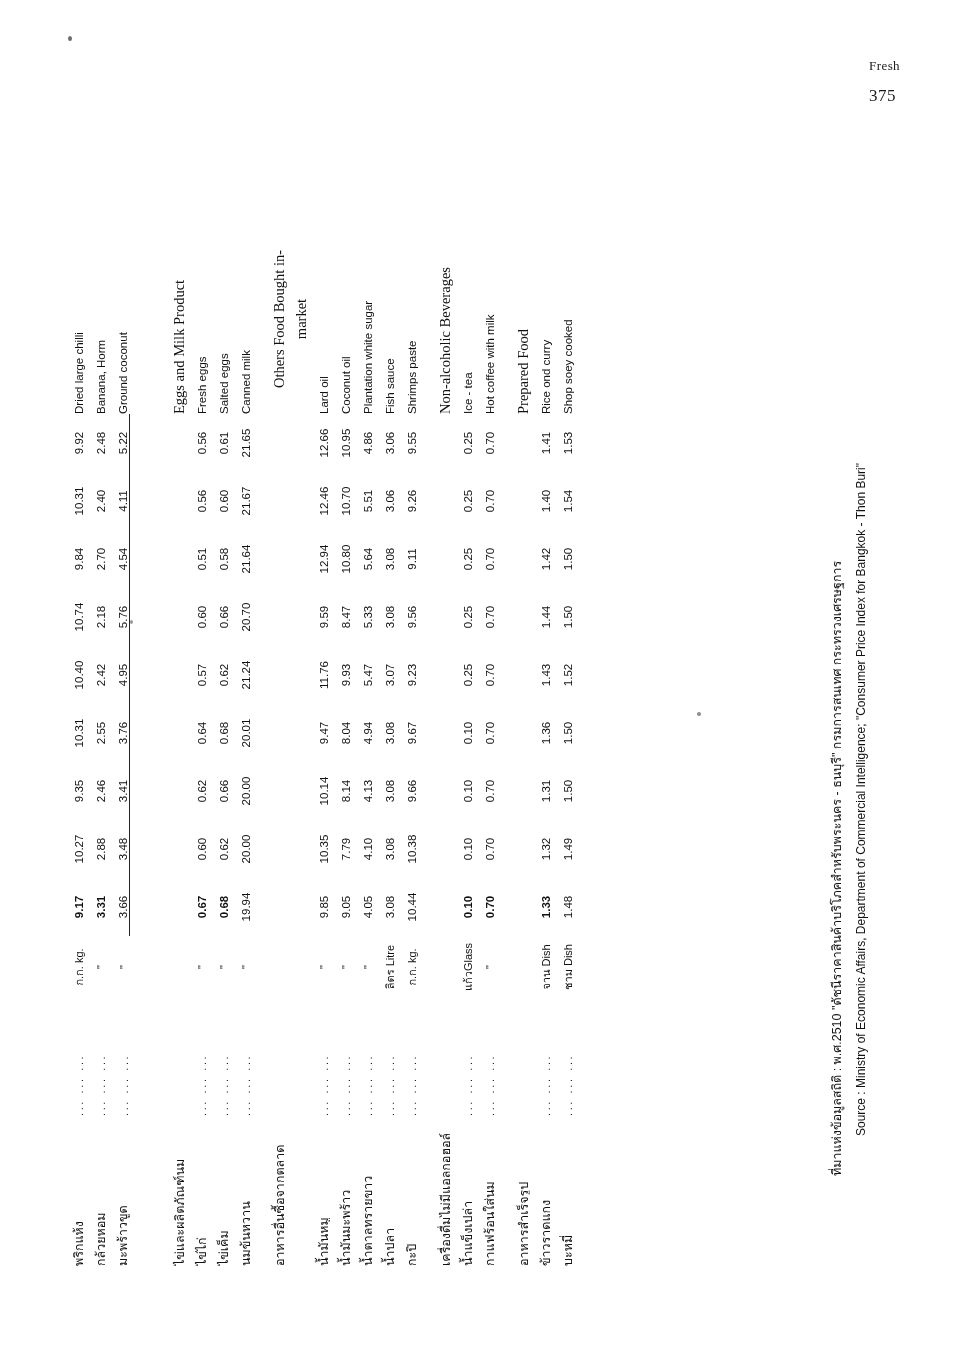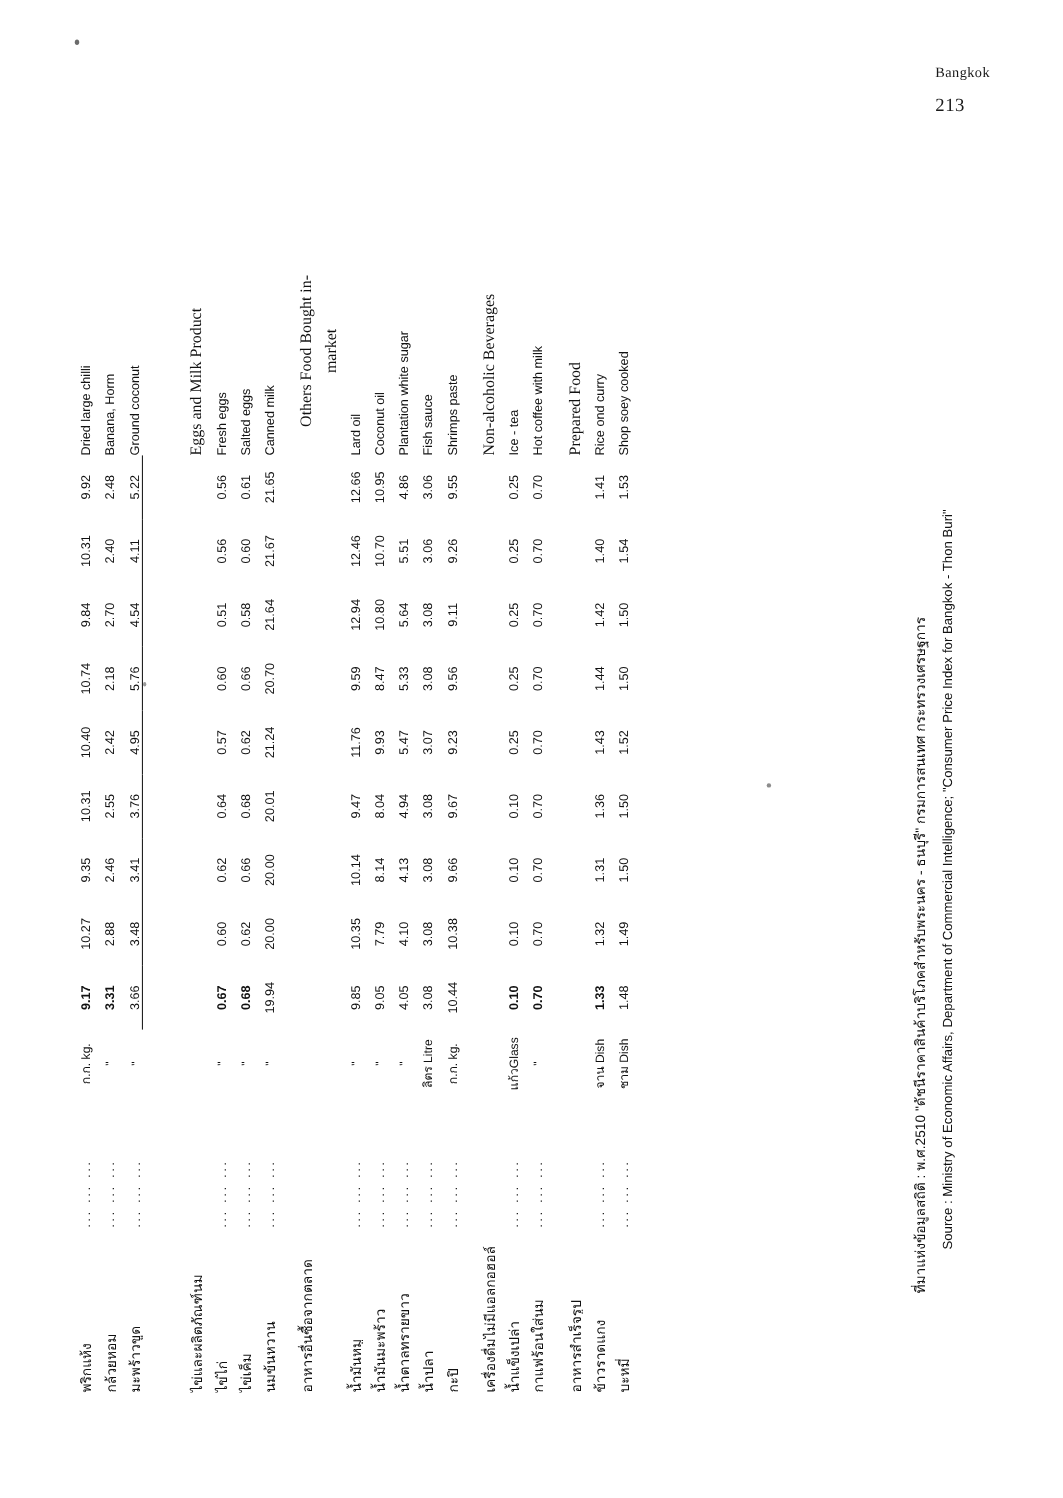--- a/index.html
+++ b/index.html
@@ -148,22 +148,22 @@
     line-height: 1.9;
     color: #111;
   }
   .source .thaisrc { font-size: 12.5px; }
   .source .engsrc { font-size: 12px; padding-left: 40px; }
 </style>
 </head>
 <body>
 
 <div class="page-header">
-  <div class="label">Bangkok</div>
-  <div class="num">213</div>
+  <div class="label">Fresh</div>
+  <div class="num">375</div>
 </div>
 <div class="speck1"></div>
 <div class="speck2"></div>
 <div class="speck3"></div>
 
 <div id="rot-wrap">
   <div id="rot-inner">
     <div class="sheet">
       <table class="data">
         <tbody id="table-body">

